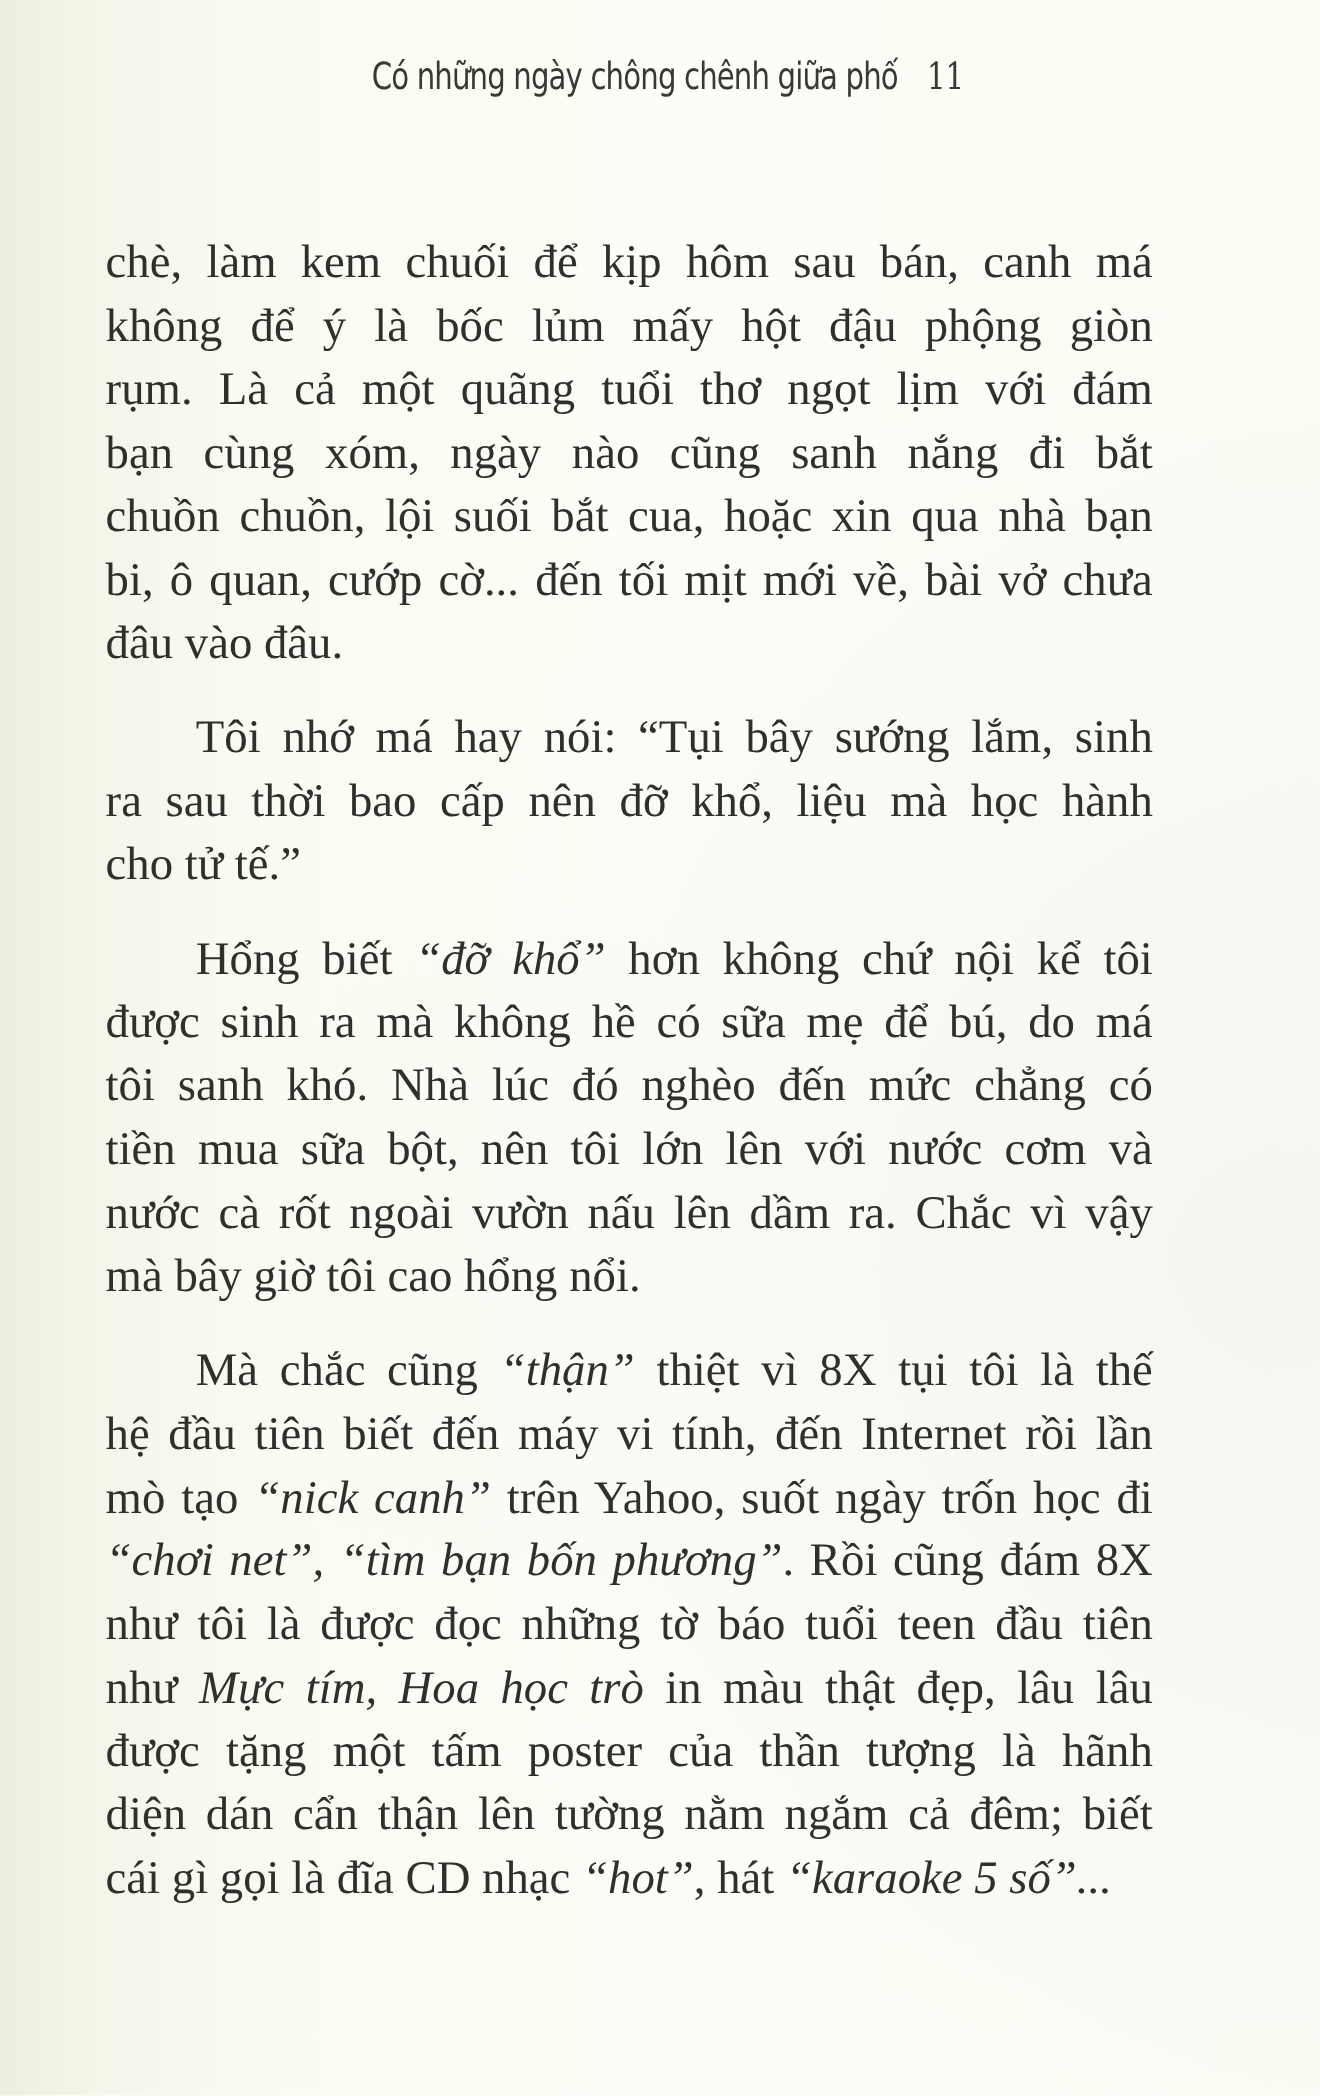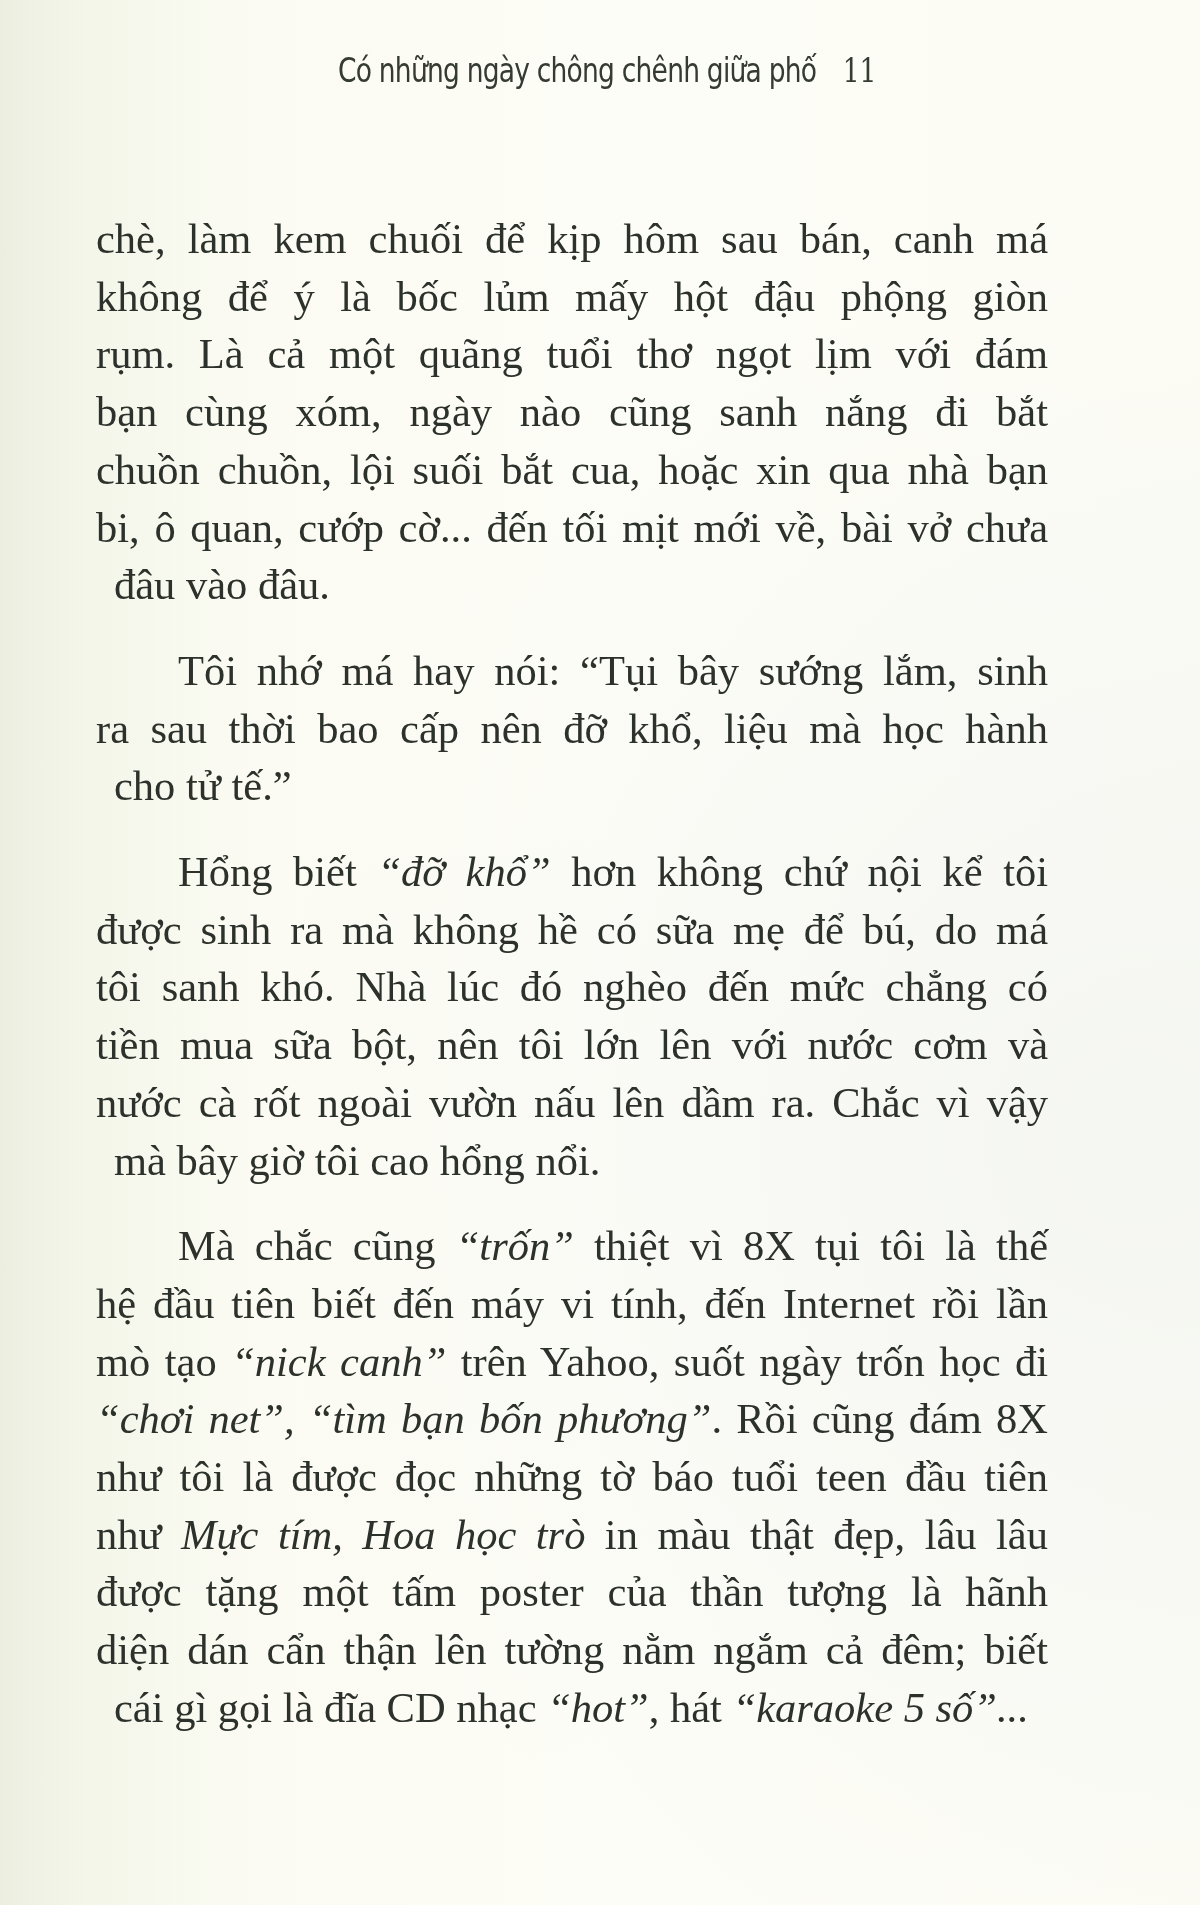--- a/index.html
+++ b/index.html
@@ -60,21 +60,20 @@
     text-align-last: auto;
   }
   .line {
     display: block;
     text-align: justify;
     text-align-last: justify;
     white-space: nowrap;
   }
   .line.last {
     text-align-last: left;
-    margin-left: 18px;
   }
   .indent { padding-left: 82px; }
   .it { font-style: italic; }
 </style>
 </head>
 <body>
 
 <div class="bleed"></div>
 
 <div class="running-header">
@@ -100,21 +99,21 @@
     </div>
   <div class="para">
       <span class="line indent"><span>Hổng biết </span><span class="it">“đỡ khổ”</span><span> hơn không chứ nội kể tôi</span></span>
       <span class="line"><span>được sinh ra mà không hề có sữa mẹ để bú, do má</span></span>
       <span class="line"><span>tôi sanh khó. Nhà lúc đó nghèo đến mức chẳng có</span></span>
       <span class="line"><span>tiền mua sữa bột, nên tôi lớn lên với nước cơm và</span></span>
       <span class="line"><span>nước cà rốt ngoài vườn nấu lên dầm ra. Chắc vì vậy</span></span>
       <span class="line last"><span>mà bây giờ tôi cao hổng nổi.</span></span>
     </div>
   <div class="para">
-      <span class="line indent"><span>Mà chắc cũng </span><span class="it">“trốn”</span><span> thiệt vì 8X tụi tôi là thế</span></span>
+      <span class="line indent"><span>Mà chắc cũng </span><span class="it">“thận”</span><span> thiệt vì 8X tụi tôi là thế</span></span>
       <span class="line"><span>hệ đầu tiên biết đến máy vi tính, đến Internet rồi lần</span></span>
       <span class="line"><span>mò tạo </span><span class="it">“nick canh”</span><span> trên Yahoo, suốt ngày trốn học đi</span></span>
       <span class="line"><span class="it">“chơi net”, “tìm bạn bốn phương”</span><span>. Rồi cũng đám 8X</span></span>
       <span class="line"><span>như tôi là được đọc những tờ báo tuổi teen đầu tiên</span></span>
       <span class="line"><span>như </span><span class="it">Mực tím, Hoa học trò</span><span> in màu thật đẹp, lâu lâu</span></span>
       <span class="line"><span>được tặng một tấm poster của thần tượng là hãnh</span></span>
       <span class="line"><span>diện dán cẩn thận lên tường nằm ngắm cả đêm; biết</span></span>
       <span class="line last"><span>cái gì gọi là đĩa CD nhạc </span><span class="it">“hot”</span><span>, hát </span><span class="it">“karaoke 5 số”...</span></span>
     </div>
 </div>

